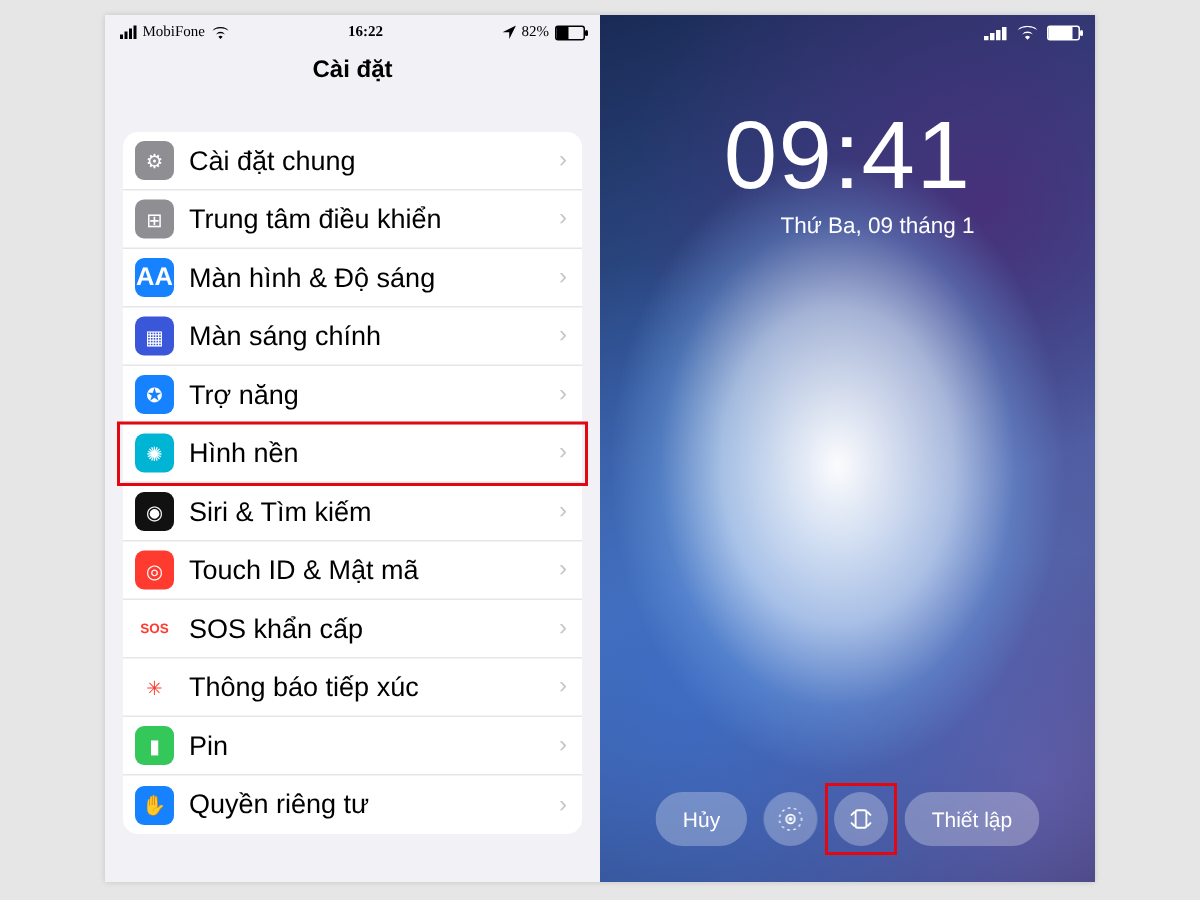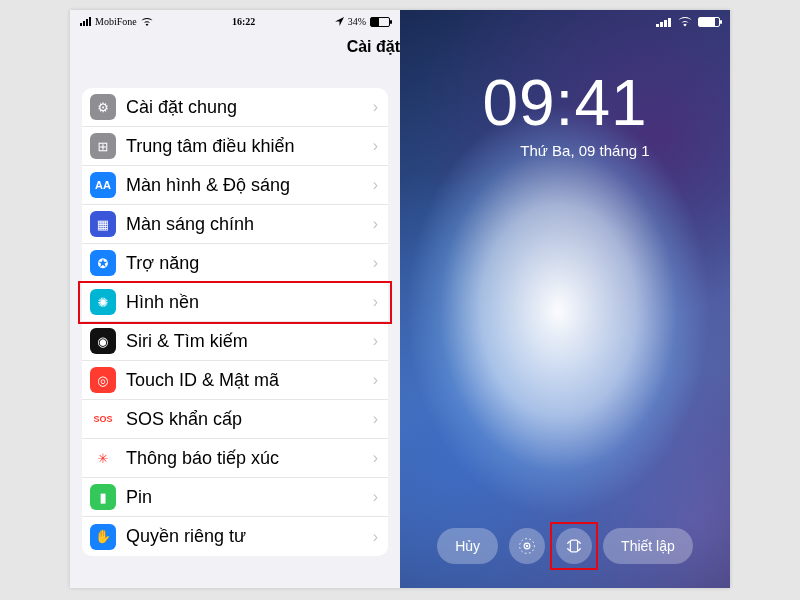--- a/index.html
+++ b/index.html
@@ -29,21 +29,21 @@
   }
   .status .l, .status .r { display:flex; align-items:center; gap:4px; }
   .status .c { flex:1; text-align:center; font-weight:600; }
   .sigbars { display:flex; align-items:flex-end; gap:1px; }
   .sigbars i { width:2px; background:#000; display:block; }
   .sigbars i:nth-child(1){height:3px} .sigbars i:nth-child(2){height:5px}
   .sigbars i:nth-child(3){height:7px} .sigbars i:nth-child(4){height:9px}
   .batt { width:20px; height:10px; border:1px solid #000; border-radius:2px; position:relative; }
   .batt::after{content:"";position:absolute;right:-3px;top:2px;width:2px;height:4px;background:#000;border-radius:1px;}
   .batt i{display:block;height:100%;width:47%;background:#000;}
-  .title { text-align:right; font-size:16px; font-weight:700; padding:8px 0 12px; }
+  .title { text-align:center; font-size:16px; font-weight:700; padding:8px 0 12px; }
   .list {
     margin: 20px 12px 0;
     background:#fff; border-radius:10px;
     overflow:hidden;
   }
   .row {
     display:flex; align-items:center;
     height:39px; padding:0 10px 0 8px;
     border-bottom:1px solid #e6e6e9;
     position:relative;
@@ -107,40 +107,40 @@
         <span>MobiFone</span>
         <svg width="12" height="10" viewBox="0 0 12 10">
             <path d="M6 9 4.6 7.5a2 2 0 0 1 2.8 0Zm3-3L7.6 4.5a4.5 4.5 0 0 0-3.2 0L3 6a6 6 0 0 1 6 0Zm2.4-2.5L10 2a9 9 0 0 0-8 0L.6 3.5a10.5 10.5 0 0 1 10.8 0Z" fill="#000"></path>
           </svg>
       </div>
       <div class="c">16:22</div>
       <div class="r">
         <svg width="9" height="9" viewBox="0 0 10 10">
             <path d="M0 5 10 0 5 10 5 5Z" fill="#000"></path>
           </svg>
-        <span>34%</span>
+        <span>82%</span>
         <span class="batt">
             <i></i>
           </span>
       </div>
     </div>
     <div class="title">Cài đặt</div>
     <div class="list" id="list">
         <div class="row">
           <div class="ico" style="background: rgb(142, 142, 147);">⚙</div>
           <div class="lbl">Cài đặt chung</div>
           <div class="chev">›</div>
         </div>
         <div class="row">
           <div class="ico" style="background: rgb(142, 142, 147);">⊞</div>
           <div class="lbl">Trung tâm điều khiển</div>
           <div class="chev">›</div>
         </div>
         <div class="row">
-          <div class="ico" style="background: rgb(22, 130, 255); font-size: 11px; font-weight: 700;">AA</div>
+          <div class="ico" style="background: rgb(22, 130, 255); font-size: 17px; font-weight: 700;">AA</div>
           <div class="lbl">Màn hình &amp; Độ sáng</div>
           <div class="chev">›</div>
         </div>
         <div class="row">
           <div class="ico" style="background: rgb(58, 86, 217);">▦</div>
           <div class="lbl">Màn sáng chính</div>
           <div class="chev">›</div>
         </div>
         <div class="row">
           <div class="ico" style="background: rgb(22, 130, 255);">✪</div>

